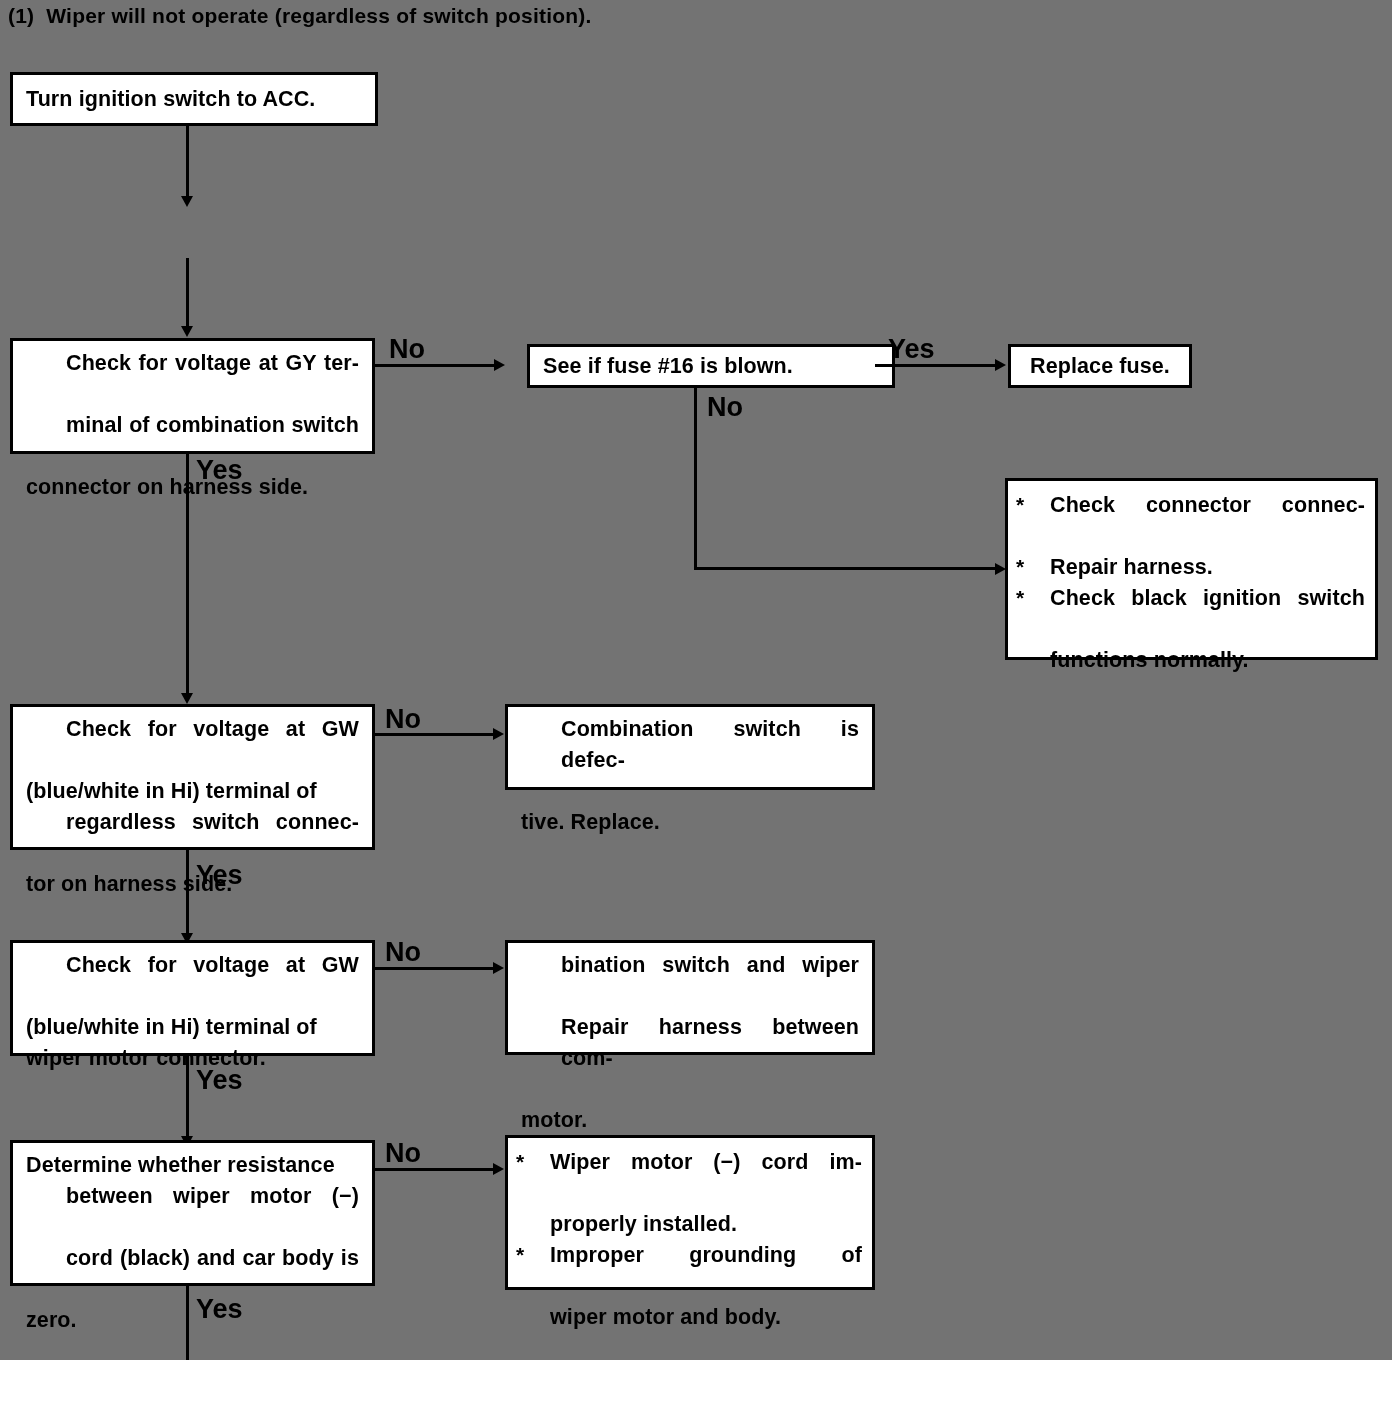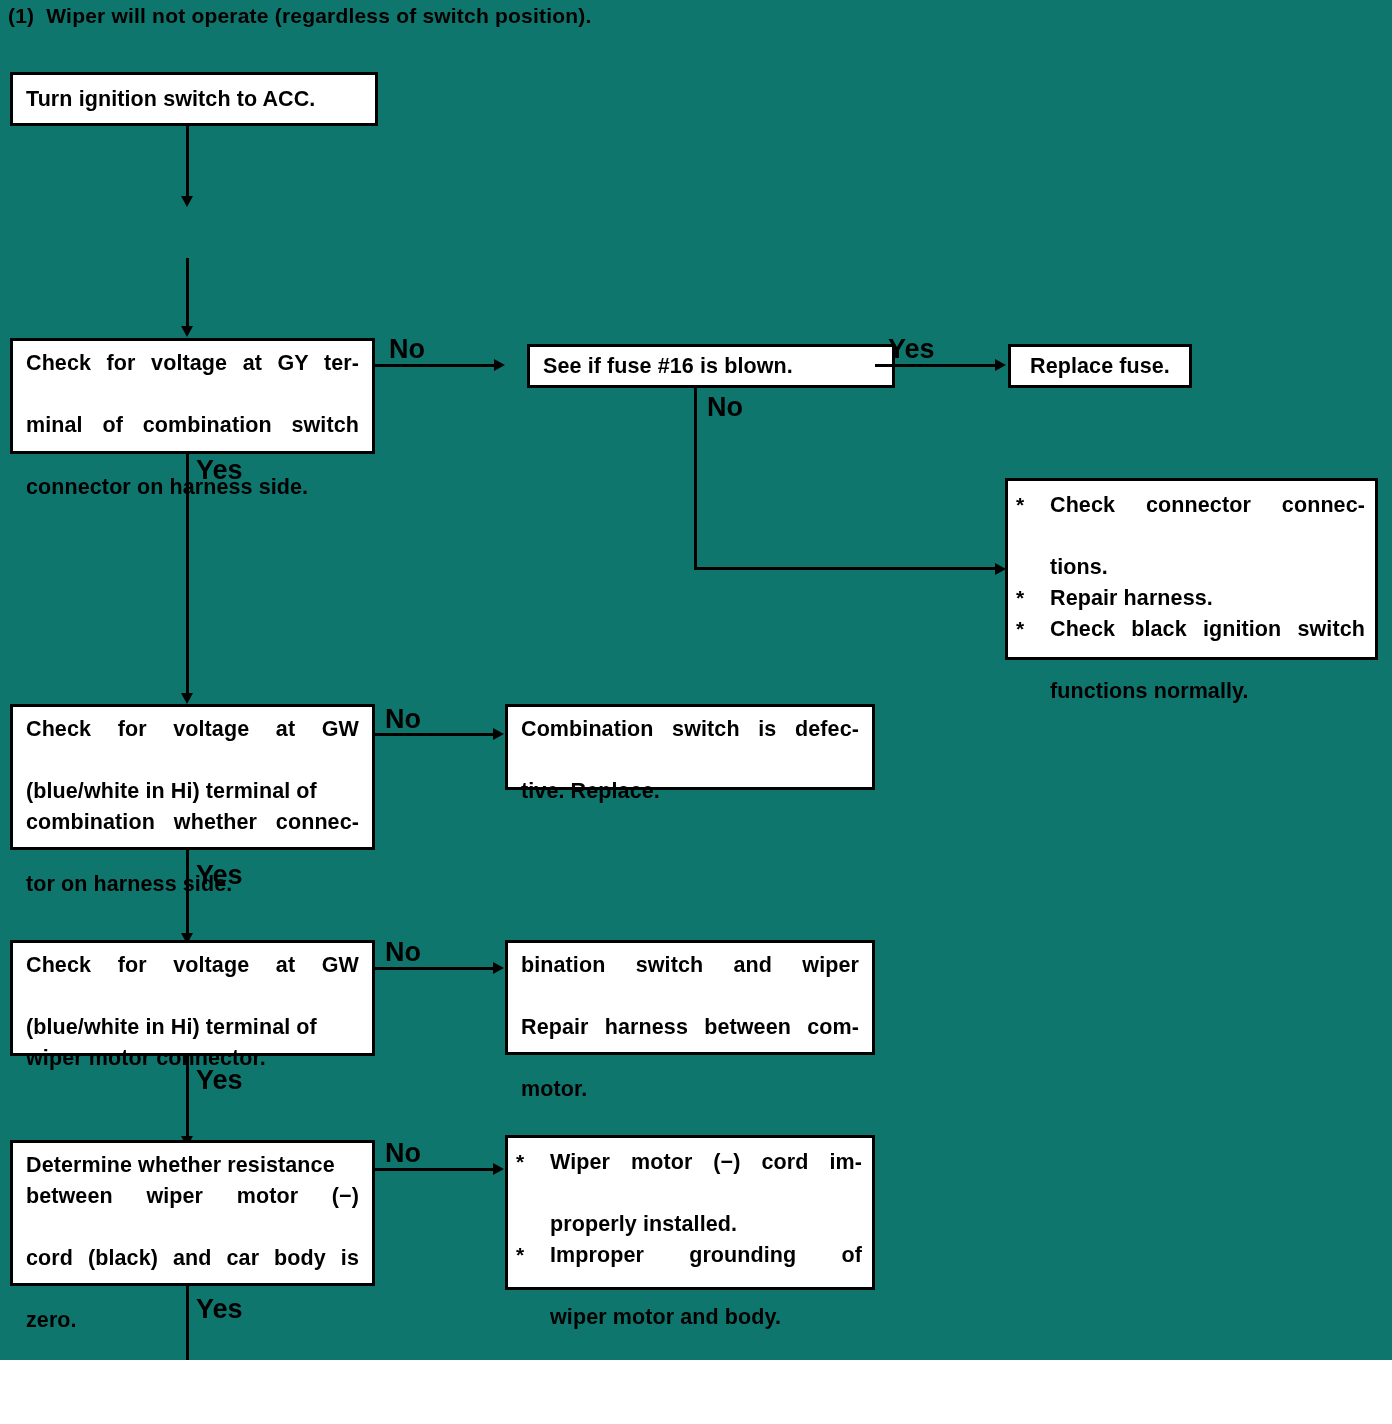--- a/index.html
+++ b/index.html
@@ -8,21 +8,21 @@
     background: #ffffff;
   }
   body {
     font-family: "Liberation Sans", sans-serif;
     color: #000000;
   }
   #page {
     position: relative;
     width: 1392px;
     height: 1360px;
-    background: #0f766e;
+    background: #737373;
     overflow: hidden;
   }
   .heading {
     position: absolute;
     left: 8px;
     top: 4px;
     font-size: 21px;
     font-weight: bold;
     letter-spacing: 0.2px;
     white-space: nowrap;
@@ -105,20 +105,21 @@
     font-size: 27px;
     font-weight: bold;
     line-height: 1;
     white-space: nowrap;
   }
 
   
   .stretch {
     display: block;
     text-align: justify;
+    margin-left: 40px;
   }
   .stretch::after {
     content: "";
     display: inline-block;
     width: 100%;
   }
 </style>
 </head>
 <body>
 
@@ -168,42 +169,41 @@
 
   <div class="node center-v" style="left:1008px; top:344px; width:184px; height:44px;text-align:center;">
     <span class="ln">Replace fuse.</span>
   </div>
 
   <div class="node bullets" style="left:1005px; top:478px; width:373px; height:182px;">
     <div class="bullet-row">
       <span class="bullet-star">*</span>
       <span class="bullet-text">
         <span class="spread">Check connector connec-</span>
-        <span class="ln">tions.</span>
       </span>
     </div>
     <div class="bullet-row">
       <span class="bullet-star">*</span>
       <span class="bullet-text">
         <span class="ln">Repair harness.</span>
       </span>
     </div>
     <div class="bullet-row">
       <span class="bullet-star">*</span>
       <span class="bullet-text">
         <span class="spread">Check black ignition switch</span>
         <span class="ln">functions normally.</span>
       </span>
     </div>
   </div>
 
   <div class="node just" style="left:10px; top:704px; width:365px; height:146px;">
     <span class="stretch">Check for voltage at GW</span>
     <span class="ln">(blue/white in Hi) terminal of</span>
-    <span class="stretch">combination whether connec-</span>
+    <span class="stretch">regardless switch connec-</span>
     <span class="ln">tor on harness side.</span>
   </div>
 
   <div class="hline" style="left:375px; top:733px; width:121px;"></div>
   <div class="arrow-right" style="left:493px; top:728px;"></div>
   <div class="edge-label" style="left:385px; top:706px;">No</div>
 
   <div class="vline" style="left:186px; top:850px; height:86px;"></div>
   <div class="arrow-down" style="left:181px; top:933px;"></div>
   <div class="edge-label" style="left:196px; top:862px;">Yes</div>

